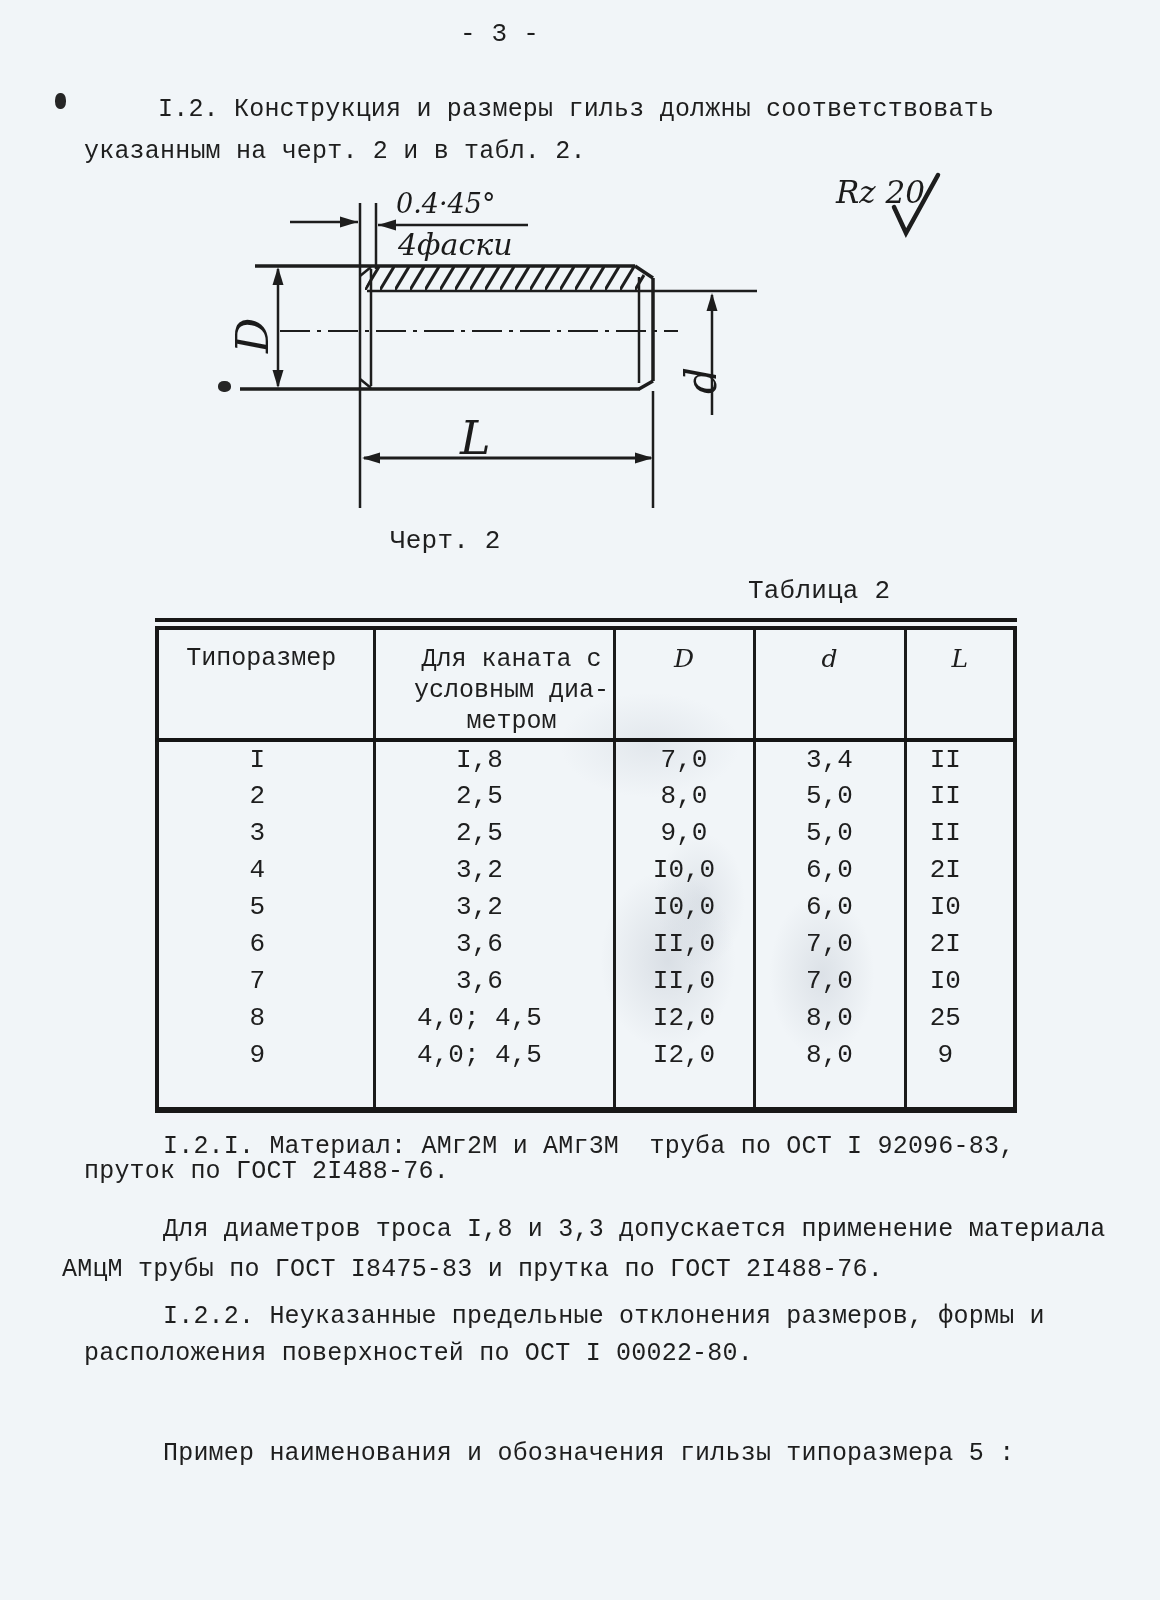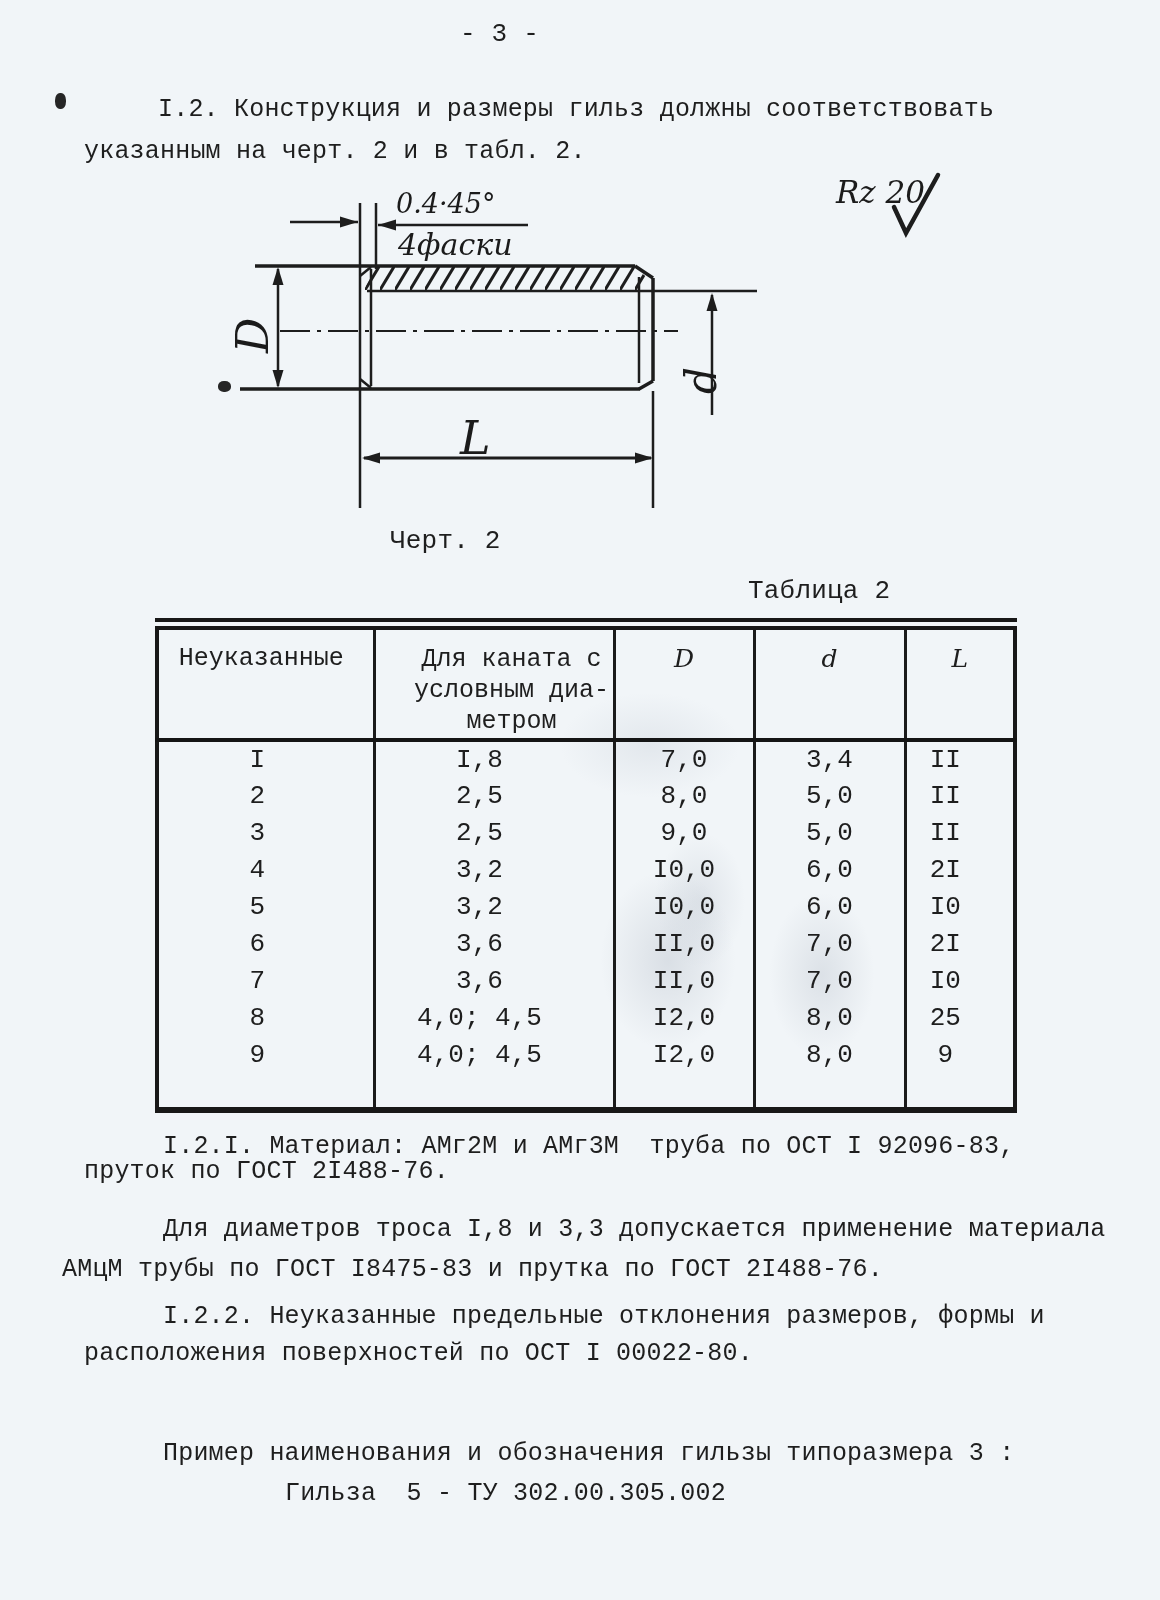--- a/index.html
+++ b/index.html
@@ -124,21 +124,21 @@
   <table class="spec">
     <colgroup>
       <col style="width:217px">
         <col style="width:240px">
         <col style="width:140px">
         <col style="width:151px">
         <col style="width:110px">
     </colgroup>
     <thead>
       <tr>
-        <th class="h0">Неуказанные</th>
+        <th class="h0">Типоразмер</th>
         <th class="h1">Для каната с
 условным диа-
 метром</th>
         <th class="dim">D</th>
         <th class="dim">d</th>
         <th class="dim">L</th>
       </tr>
     </thead>
     <tbody>
         <tr>
@@ -213,16 +213,15 @@
         </tr>
       </tbody>
   </table>
 
   <div class="tw" style="left:163px;top:1133px;">I.2.I. Материал: АМг2М и АМг3М  труба по ОСТ I 92096-83,</div>
   <div class="tw" style="left:84px;top:1158px;">пруток по ГОСТ 2I488-76.</div>
   <div class="tw" style="left:163px;top:1216px;">Для диаметров троса I,8 и 3,3 допускается применение материала</div>
   <div class="tw" style="left:62px;top:1256px;">АМцМ трубы по ГОСТ I8475-83 и прутка по ГОСТ 2I488-76.</div>
   <div class="tw" style="left:163px;top:1303px;text-align:center;">I.2.2. Неуказанные предельные отклонения размеров, формы и</div>
   <div class="tw" style="left:84px;top:1340px;">расположения поверхностей по ОСТ I 00022-80.</div>
-  <div class="tw" style="left:163px;top:1440px;">Пример наименования и обозначения гильзы типоразмера 3 :</div>
-  <div class="tw" style="left:285px;top:1480px;">Гильза  5 - ТУ 302.00.305.002</div>
+  <div class="tw" style="left:163px;top:1440px;">Пример наименования и обозначения гильзы типоразмера 5 :</div>
 
 </div>
 
 </body></html>

